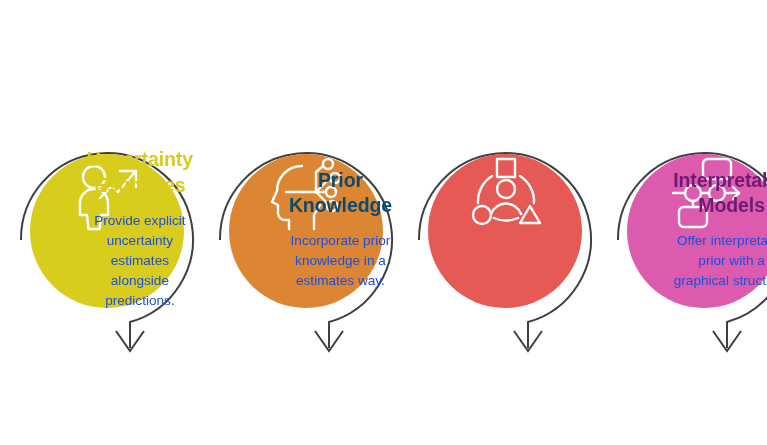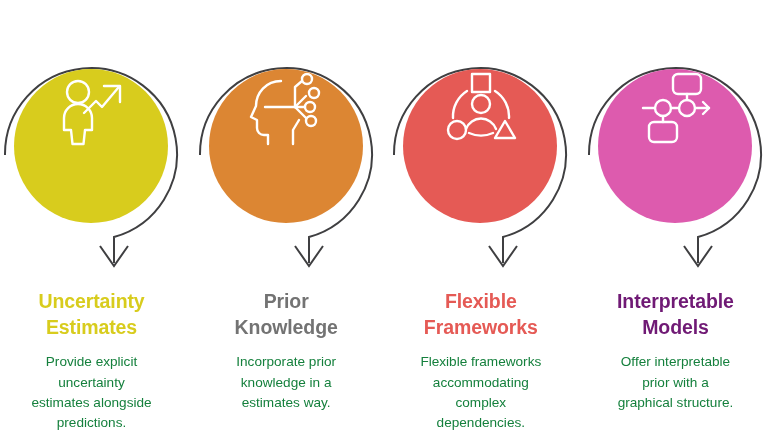--- a/index.html
+++ b/index.html
@@ -30,22 +30,22 @@
     align-items: flex-start;
     justify-content: space-between;
     padding: 0;
     box-sizing: border-box;
   }
   .col {
     position: relative;
     width: 183px;
     height: 445px;
     display: flex;
-    flex-direction: column;
-    align-items: flex-end;
+    align-items: center;
+    padding-left: 16px;
   }
   .badge {
     position: relative;
     width: 183px;
     height: 275px;
   }
   .badge-svg {
     position: absolute;
     top: 0;
     left: 0;
@@ -80,21 +80,21 @@
     font-size: 19.5px;
     font-weight: bold;
     line-height: 1.32;
     letter-spacing: -0.1px;
     margin: 0 0 12px 0;
     white-space: pre-line;
   }
   .desc {
     font-size: 13.6px;
     line-height: 1.48;
-    color: #15803d;
+    color: #1d4ed8;
     margin: 0;
     white-space: pre-line;
     font-weight: normal;
   }
 </style>
 </head>
 <body>
 
 <div class="infographic">
   <div class="columns">
@@ -146,21 +146,21 @@
               <path d="M47 37 L58 48"></path>
               <circle cx="59" cy="9" r="5"></circle>
               <circle cx="66" cy="23" r="5"></circle>
               <circle cx="62" cy="37" r="5"></circle>
               <circle cx="63" cy="51" r="5"></circle>
             </g>
           </svg>
         </div>
       </div>
       <div class="text-block">
-        <div class="heading" style="color:#737373">Prior
+        <div class="heading" style="color:#0c4a6e">Prior
 Knowledge</div>
         <div class="desc">Incorporate prior
 knowledge in a
 estimates way.</div>
       </div>
     </div>
 
     <div class="col">
       <div class="badge">
         <svg class="badge-svg" viewBox="0 0 183 275">
@@ -175,28 +175,20 @@
               <path d="M52 21 A30 30 0 0 1 66 48"></path>
               <path d="M26 63 A30 30 0 0 0 50 63"></path>
               <circle cx="38" cy="34" r="9"></circle>
               <path d="M23 59 A16 16 0 0 1 53 59"></path>
               <rect x="29" y="4" width="18" height="18"></rect>
               <circle cx="14" cy="60" r="9"></circle>
               <path d="M62 51 L72 68 L52 68 Z"></path>
             </g>
           </svg>
         </div>
-      </div>
-      <div class="text-block">
-        <div class="heading" style="color:#e55a55">Flexible
-Frameworks</div>
-        <div class="desc">Flexible frameworks
-accommodating
-complex
-dependencies.</div>
       </div>
     </div>
 
     <div class="col">
       <div class="badge">
         <svg class="badge-svg" viewBox="0 0 183 275">
           <path d="M5 155 A86 86 0 1 1 114 237 L114 245 L114 263" fill="none" stroke="#3f3f41" stroke-width="2"></path>
           <path d="M100 246 L114 266 L128 246" fill="none" stroke="#3f3f41" stroke-width="2" stroke-linecap="butt"></path>
           <circle cx="91" cy="146" r="77" fill="#dd5bae"></circle>
         </svg>

